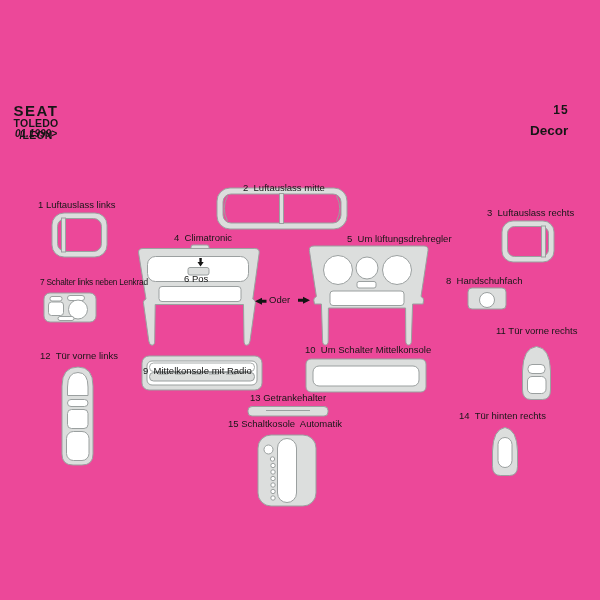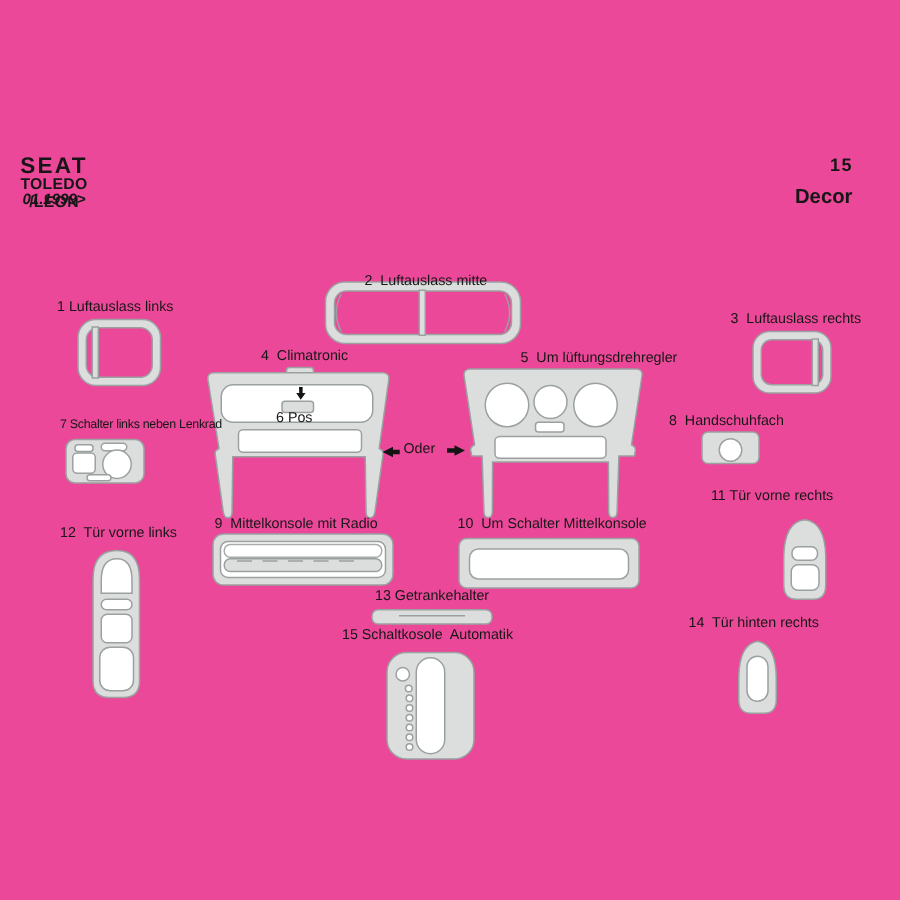--- a/index.html
+++ b/index.html
@@ -14,23 +14,23 @@
   .piecesnum{position:absolute;left:530px;top:103px;width:62px;text-align:center;font-weight:bold;font-size:12px;letter-spacing:1px;}
   .pieceslbl{position:absolute;left:530px;top:123px;width:68px;text-align:left;font-weight:bold;font-size:13.5px;}
   .lp1{left:38px;top:200px;}
   .lp2{left:243px;top:172px;margin-top:11px;}
   .lp3{left:487px;top:208px;}
   .lp4{left:174px;top:233px;}
   .lp5{left:315px;top:234px;padding-left:32px;}
   .lp6{left:184px;top:274px;}
   .lp7{left:40px;top:278px;font-size:8.3px;letter-spacing:-0.2px;}
   .lp8{left:446px;top:276px;}
-  .lp9{left:143px;top:345px;}
+  .lp9{left:143px;top:366px;}
   .lp10{left:305px;top:345px;}
-  .lp11{left:474px;top:326px;}
+  .lp11{left:496px;top:326px;}
   .lp12{left:40px;top:351px;}
   .lp13{left:250px;top:393px;}
   .lp14{left:459px;top:411px;}
   .lp15{left:228px;top:419px;}
   .loder{left:269px;top:295px;text-align:center;}
   svg{position:absolute;left:0;top:0;}
 </style>
 </head>
 <body>
 

